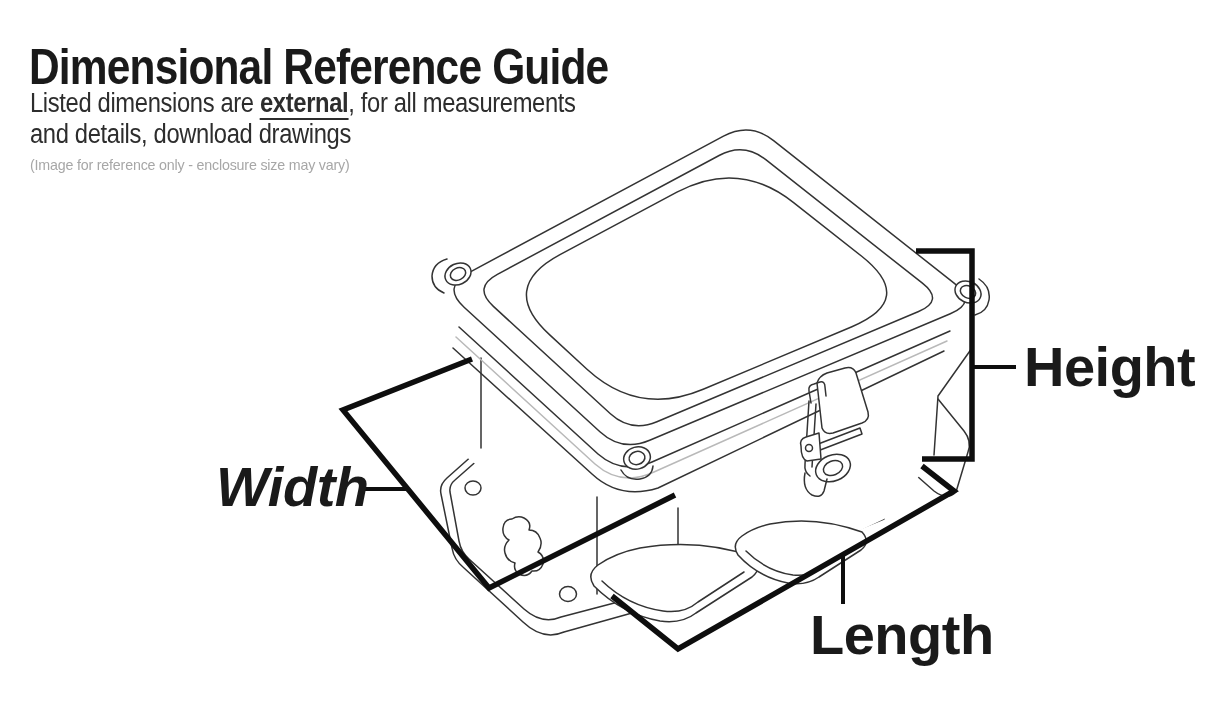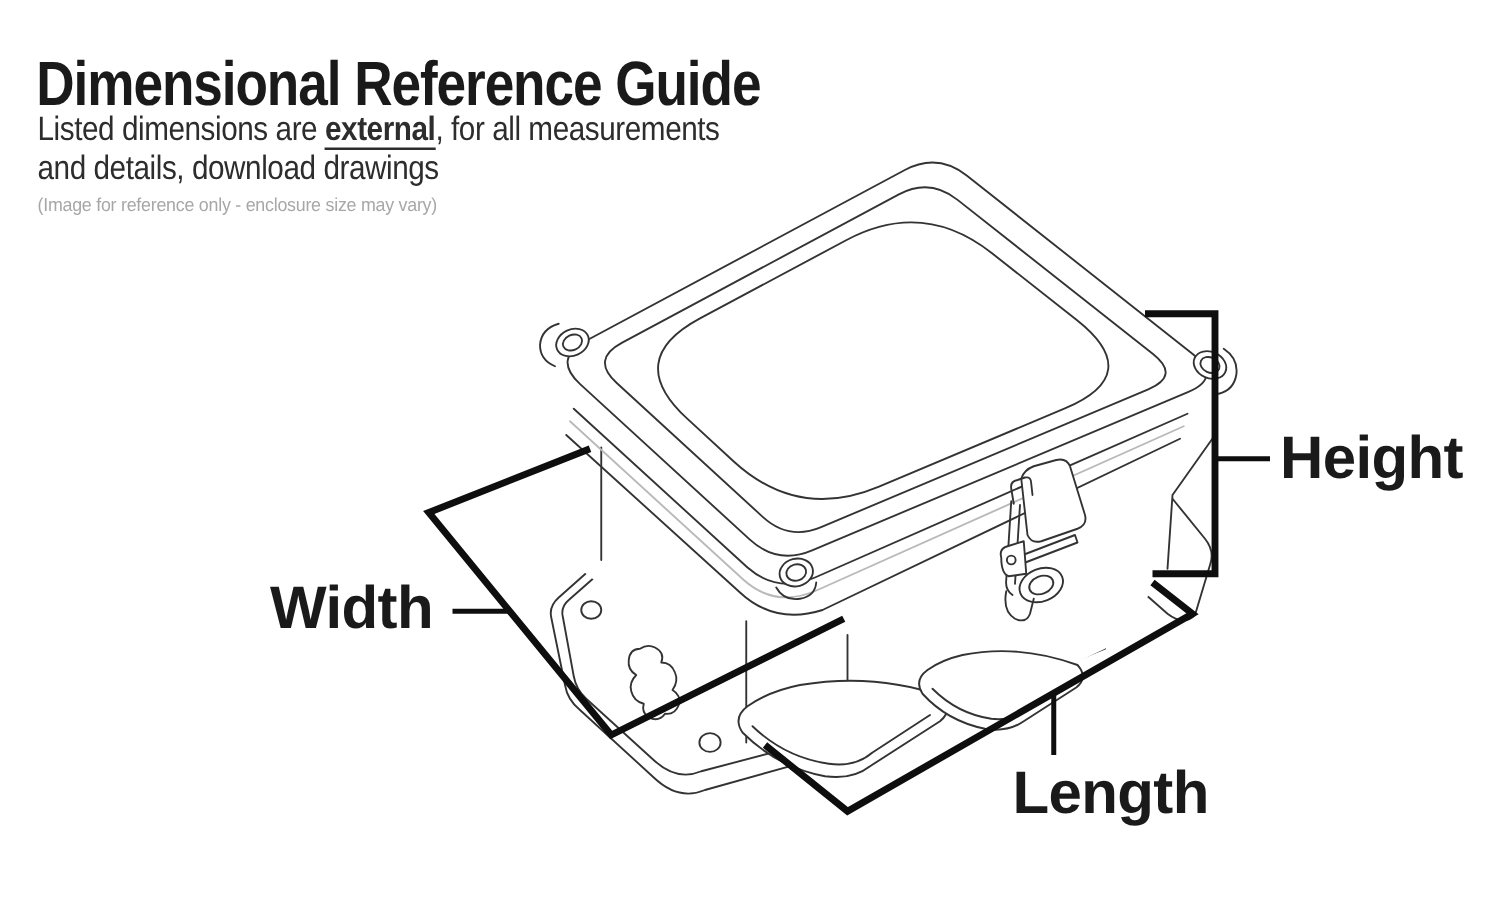--- a/index.html
+++ b/index.html
@@ -45,25 +45,25 @@
     font-size:15px;letter-spacing:-.2px;
     color:var(--text-muted);
     transform:scaleX(.95);transform-origin:left top;
     white-space:nowrap;
   }
   .figure-wrap{
     position:absolute;left:0;top:0;width:1207px;height:720px;
   }
   .dim-label{
     position:absolute;
-    font-size:48px;font-weight:bold;letter-spacing:-.5px;
+    font-size:56px;font-weight:bold;letter-spacing:-.5px;
     color:var(--text-primary);
     line-height:50px;white-space:nowrap;
   }
-  .dim-label.width{left:216px;top:462px;}
+  .dim-label.width{left:216px;top:462px;font-style:italic;}
   .dim-label.height{left:1024px;top:342px;}
   .dim-label.length{left:810px;top:610px;}
 
   
   .art{fill:none;stroke:var(--line-art);stroke-width:1.5;stroke-linecap:round;stroke-linejoin:round;}
   .artfill{fill:#ffffff;stroke:var(--line-art);stroke-width:1.5;stroke-linejoin:round;}
   .fillonly{fill:#ffffff;stroke:none;}
   .artlight{fill:none;stroke:var(--line-art-light);stroke-width:1.5;stroke-linecap:round;}
   .dim{fill:none;stroke:var(--annotation);stroke-width:5.5;stroke-linecap:butt;stroke-linejoin:miter;}
   .dimthin{fill:none;stroke:var(--annotation);stroke-width:4;stroke-linecap:butt;}

